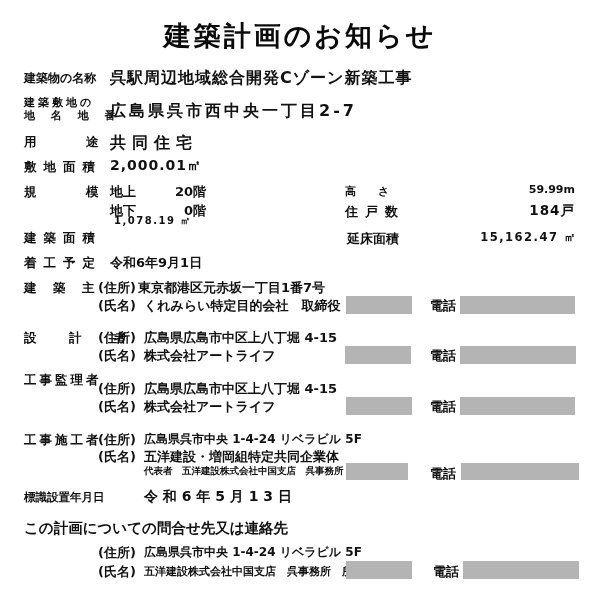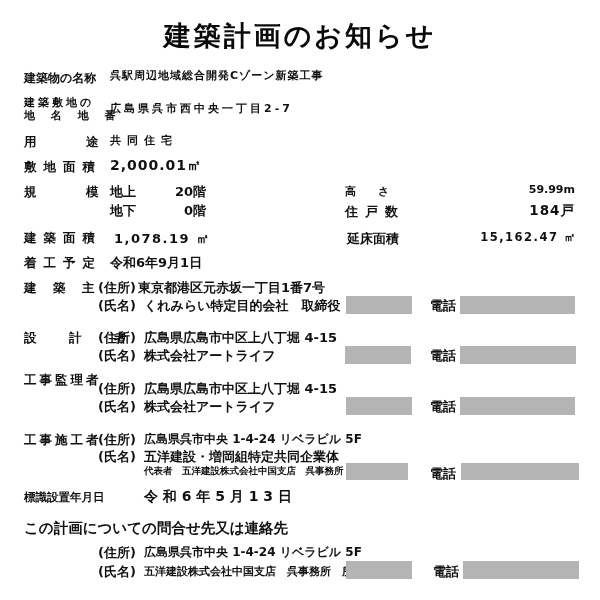--- a/index.html
+++ b/index.html
@@ -2,21 +2,21 @@
 <html><head>
   <meta charset="utf-8">
   <style>
     * { margin: 0; padding: 0; box-sizing: border-box; }
     html, body { width: 600px; height: 600px; background: #ffffff; overflow: hidden; }
     body { position: relative; font-family: "DejaVu Sans", "Liberation Sans", sans-serif; color: #111; }
     .abs { position: absolute; white-space: nowrap; }
     .title { left: 0; width: 600px; top: 18px; text-align: center; font-size: 27px; font-weight: bold; letter-spacing: 3px; color: #0a0a0a; }
     .lbl { font-size: 12.5px; font-weight: bold; color: #111; }
     .lbl-sp { letter-spacing: 8px; }
-    .val { font-size: 11px; font-weight: bold; color: #111; }
+    .val { font-size: 16px; font-weight: bold; color: #111; }
     .small-lbl { font-size: 11px; font-weight: bold; line-height: 13px; letter-spacing: 3px; }
     .addr { font-size: 13px; font-weight: bold; color: #111; }
     .tiny { font-size: 10px; font-weight: bold; }
     .redact { position: absolute; background: #b4b4b4; height: 18px; }
     .phone-lbl { font-size: 13px; font-weight: bold; }
     .heading2 { font-size: 14.5px; font-weight: bold; }
   </style>
 </head>
 <body>
 
@@ -42,21 +42,21 @@
 <div class="abs val" style="left:160px; top:183px; font-size:13px; width:46px; text-align:right;">20階</div>
 <div class="abs val" style="left:110px; top:202px; font-size:13px;">地下</div>
 <div class="abs val" style="left:160px; top:202px; font-size:13px; width:46px; text-align:right;">0階</div>
 
 <div class="abs lbl" style="left:345px; top:184px; font-size:11px;">高　　さ</div>
 <div class="abs val" style="left:470px; top:183px; width:105px; text-align:right; font-size:11px;">59.99m</div>
 <div class="abs lbl" style="left:345px; top:203px; font-size:13px; letter-spacing:7px;">住戸数</div>
 <div class="abs val" style="left:470px; top:202px; width:105px; text-align:right; font-size:13.5px; letter-spacing:1px;">184戸</div>
 
 <div class="abs lbl lbl-sp" style="left:24px; top:230px; letter-spacing:7px;">建築面積</div>
-<div class="abs val" style="left:114px; top:230px; font-size:13px; letter-spacing:1.5px;">1,078.19 ㎡</div>
+<div class="abs val" style="left:114px; top:214px; font-size:10px; letter-spacing:1.5px;">1,078.19 ㎡</div>
 <div class="abs lbl" style="left:347px; top:230px; font-size:13px;">延床面積</div>
 <div class="abs val" style="left:470px; top:230px; width:107px; text-align:right; font-size:11.5px; letter-spacing:1.5px;">15,162.47 ㎡</div>
 
 <div class="abs lbl lbl-sp" style="left:24px; top:255px; letter-spacing:7px;">着工予定</div>
 <div class="abs val" style="left:110px; top:254px; font-size:13px;">令和6年9月1日</div>
 
 <div class="abs lbl" style="left:24px; top:280px; letter-spacing:2px;">建　築　主</div>
 <div class="abs addr" style="left:98px; top:279px;">(住所)</div>
 <div class="abs addr" style="left:138px; top:279px;">東京都港区元赤坂一丁目1番7号</div>
 <div class="abs addr" style="left:98px; top:297px;">(氏名)</div>

